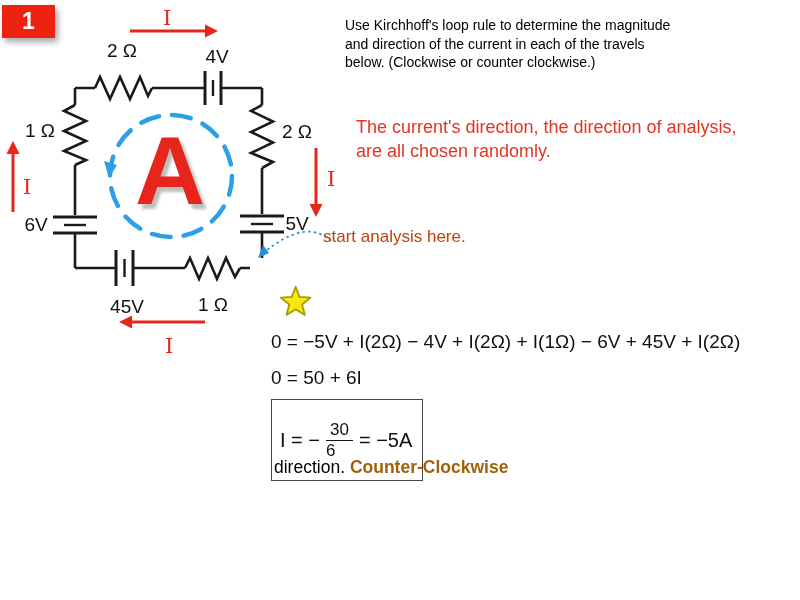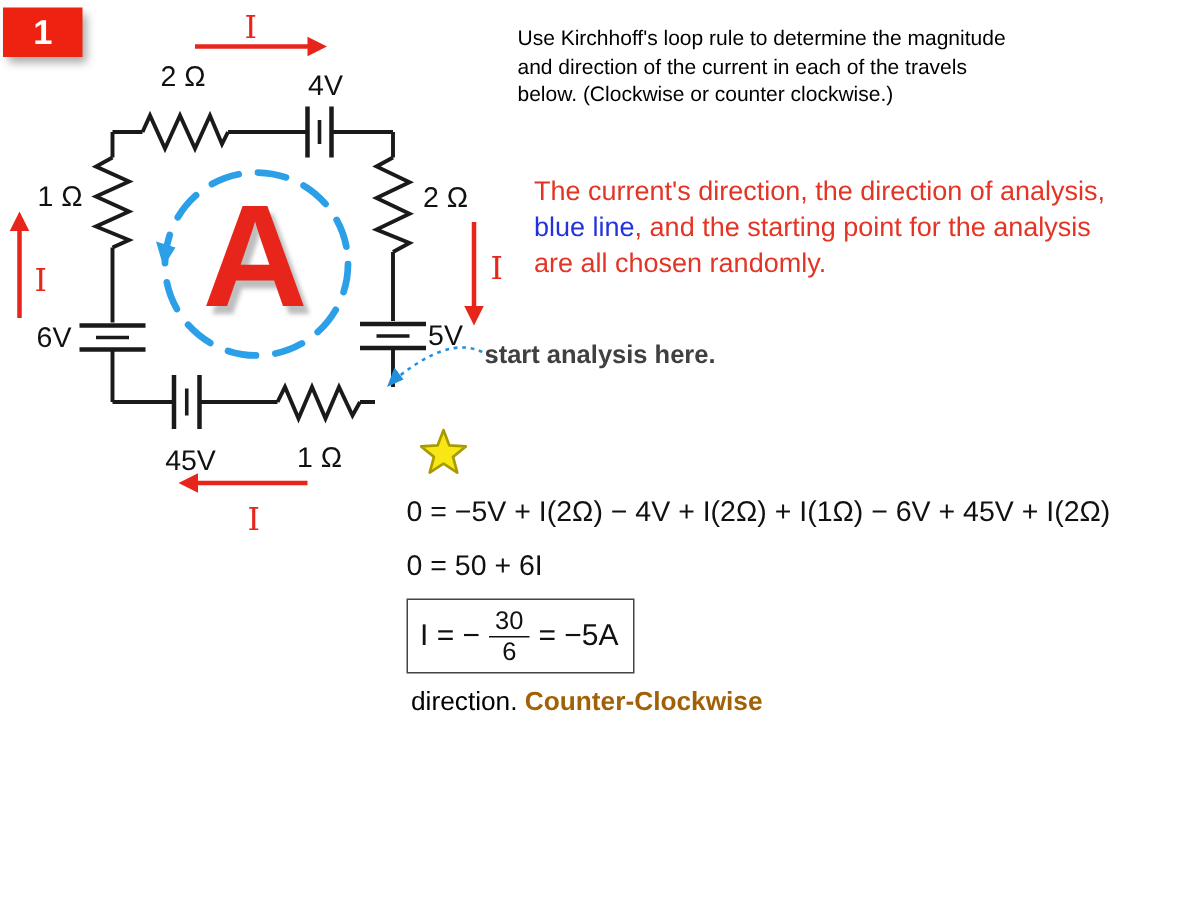--- a/index.html
+++ b/index.html
@@ -14,39 +14,39 @@
     left:2px; top:5px; width:53px; height:33px;
     background:#ee2211; color:#fff; font-size:23px; font-weight:bold;
     display:flex; align-items:center; justify-content:center;
     box-shadow:3px 4px 6px rgba(0,0,0,0.35);
   }
 
   .instructions { left:345px; top:16px; width:450px; font-size:14px; line-height:1.33; color:#000; }
   .note  { left:356px; top:116px; width:445px; font-size:18px; line-height:1.33; color:#e33425; }
   .note .blue { color:#2233dd; }
 
-  .start-note { left:323px; top:227px; font-size:17px; color:#404040;font-weight:bold; }
+  .start-note { left:323px; top:227px; font-size:17px; color:#c2410c; }
 
   .bigA {
     left:122px; top:122px; width:96px; text-align:center;
     font-size:97px; line-height:1; font-weight:900; color:#e8251a;
     text-shadow:4px 5px 3px rgba(110,110,110,0.45);
   }
 
   .eq { color:#111; font-size:19px; white-space:nowrap; }
   .eq1 { left:271px; top:331px; }
   .eq2 { left:271px; top:367px; }
 
   .answer-box {
     left:271px; top:399px; border:1.5px solid #444;
     padding:4px 10px 4px 8px; font-size:20px; color:#111;
     display:flex; align-items:center; gap:4px;
   }
-  .frac { display:inline-flex; flex-direction:column; align-items:center;
-          font-size:17px; line-height:1.15; margin:0 2px; }
+  .frac { display:inline-flex; flex-direction:column; align-items:flex-start;
+          font-size:17px; line-height:1.15; margin:16px 2px; }
   .frac .num { border-bottom:1.8px solid #111; padding:0 4px; }
 
   .conclusion { left:274px; top:456px; width:475px; font-size:17.5px; line-height:1.33; color:#000; }
   .conclusion .answer { color:#a16207; font-weight:bold; }
 
   svg text { font-family:"Liberation Sans", sans-serif; }
   svg text.current-i { font-family:"DejaVu Serif", serif; }
 </style>
 </head>
 <body>
@@ -140,21 +140,20 @@
 <div class="abs bigA">A</div>
 
 <div class="abs instructions">
   <div>Use Kirchhoff's loop rule to determine the magnitude</div>
   <div>and direction of the current in each of the travels</div>
   <div>below. (Clockwise or counter clockwise.)</div>
 </div>
 
 <div class="abs note">
   <div>The current's direction, the direction of analysis,</div>
-  <div><span class="blue">blue line</span><span>, and the starting point for the analysis</span></div>
   <div>are all chosen randomly.</div>
 </div>
 
 <div class="abs start-note">start analysis here.</div>
 
 <div class="abs eq eq1">0 = −5V + I(2Ω) − 4V + I(2Ω) + I(1Ω) − 6V + 45V + I(2Ω)</div>
 <div class="abs eq eq2">0 = 50 + 6I</div>
 
 <div class="abs answer-box">
   <span>I = −</span>

